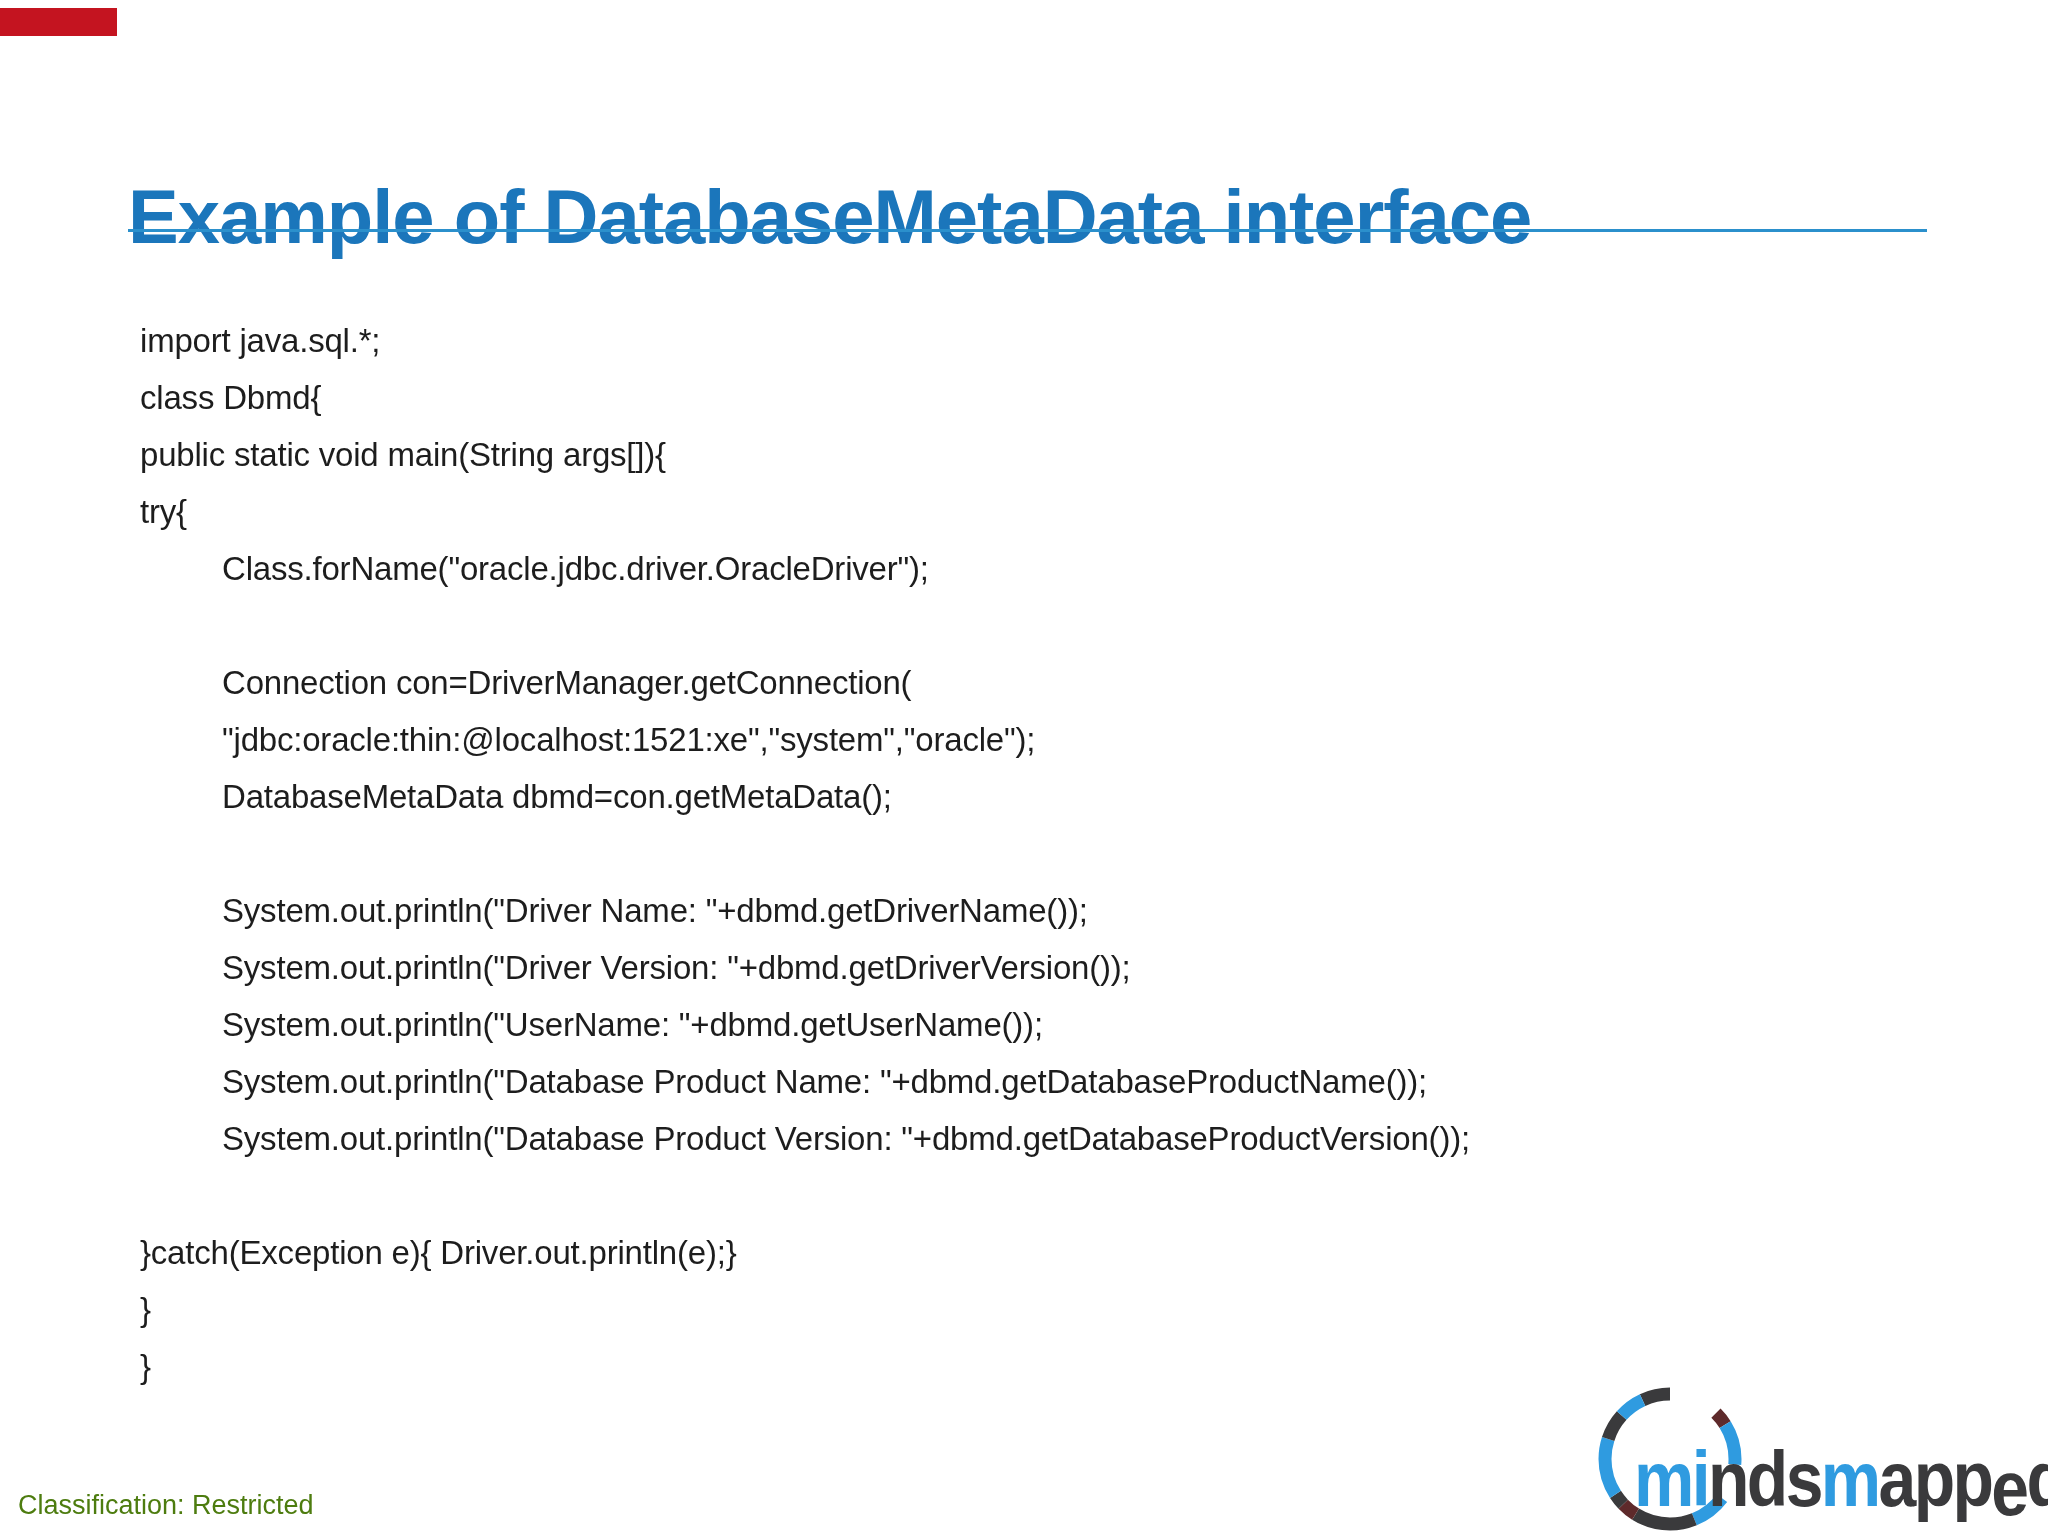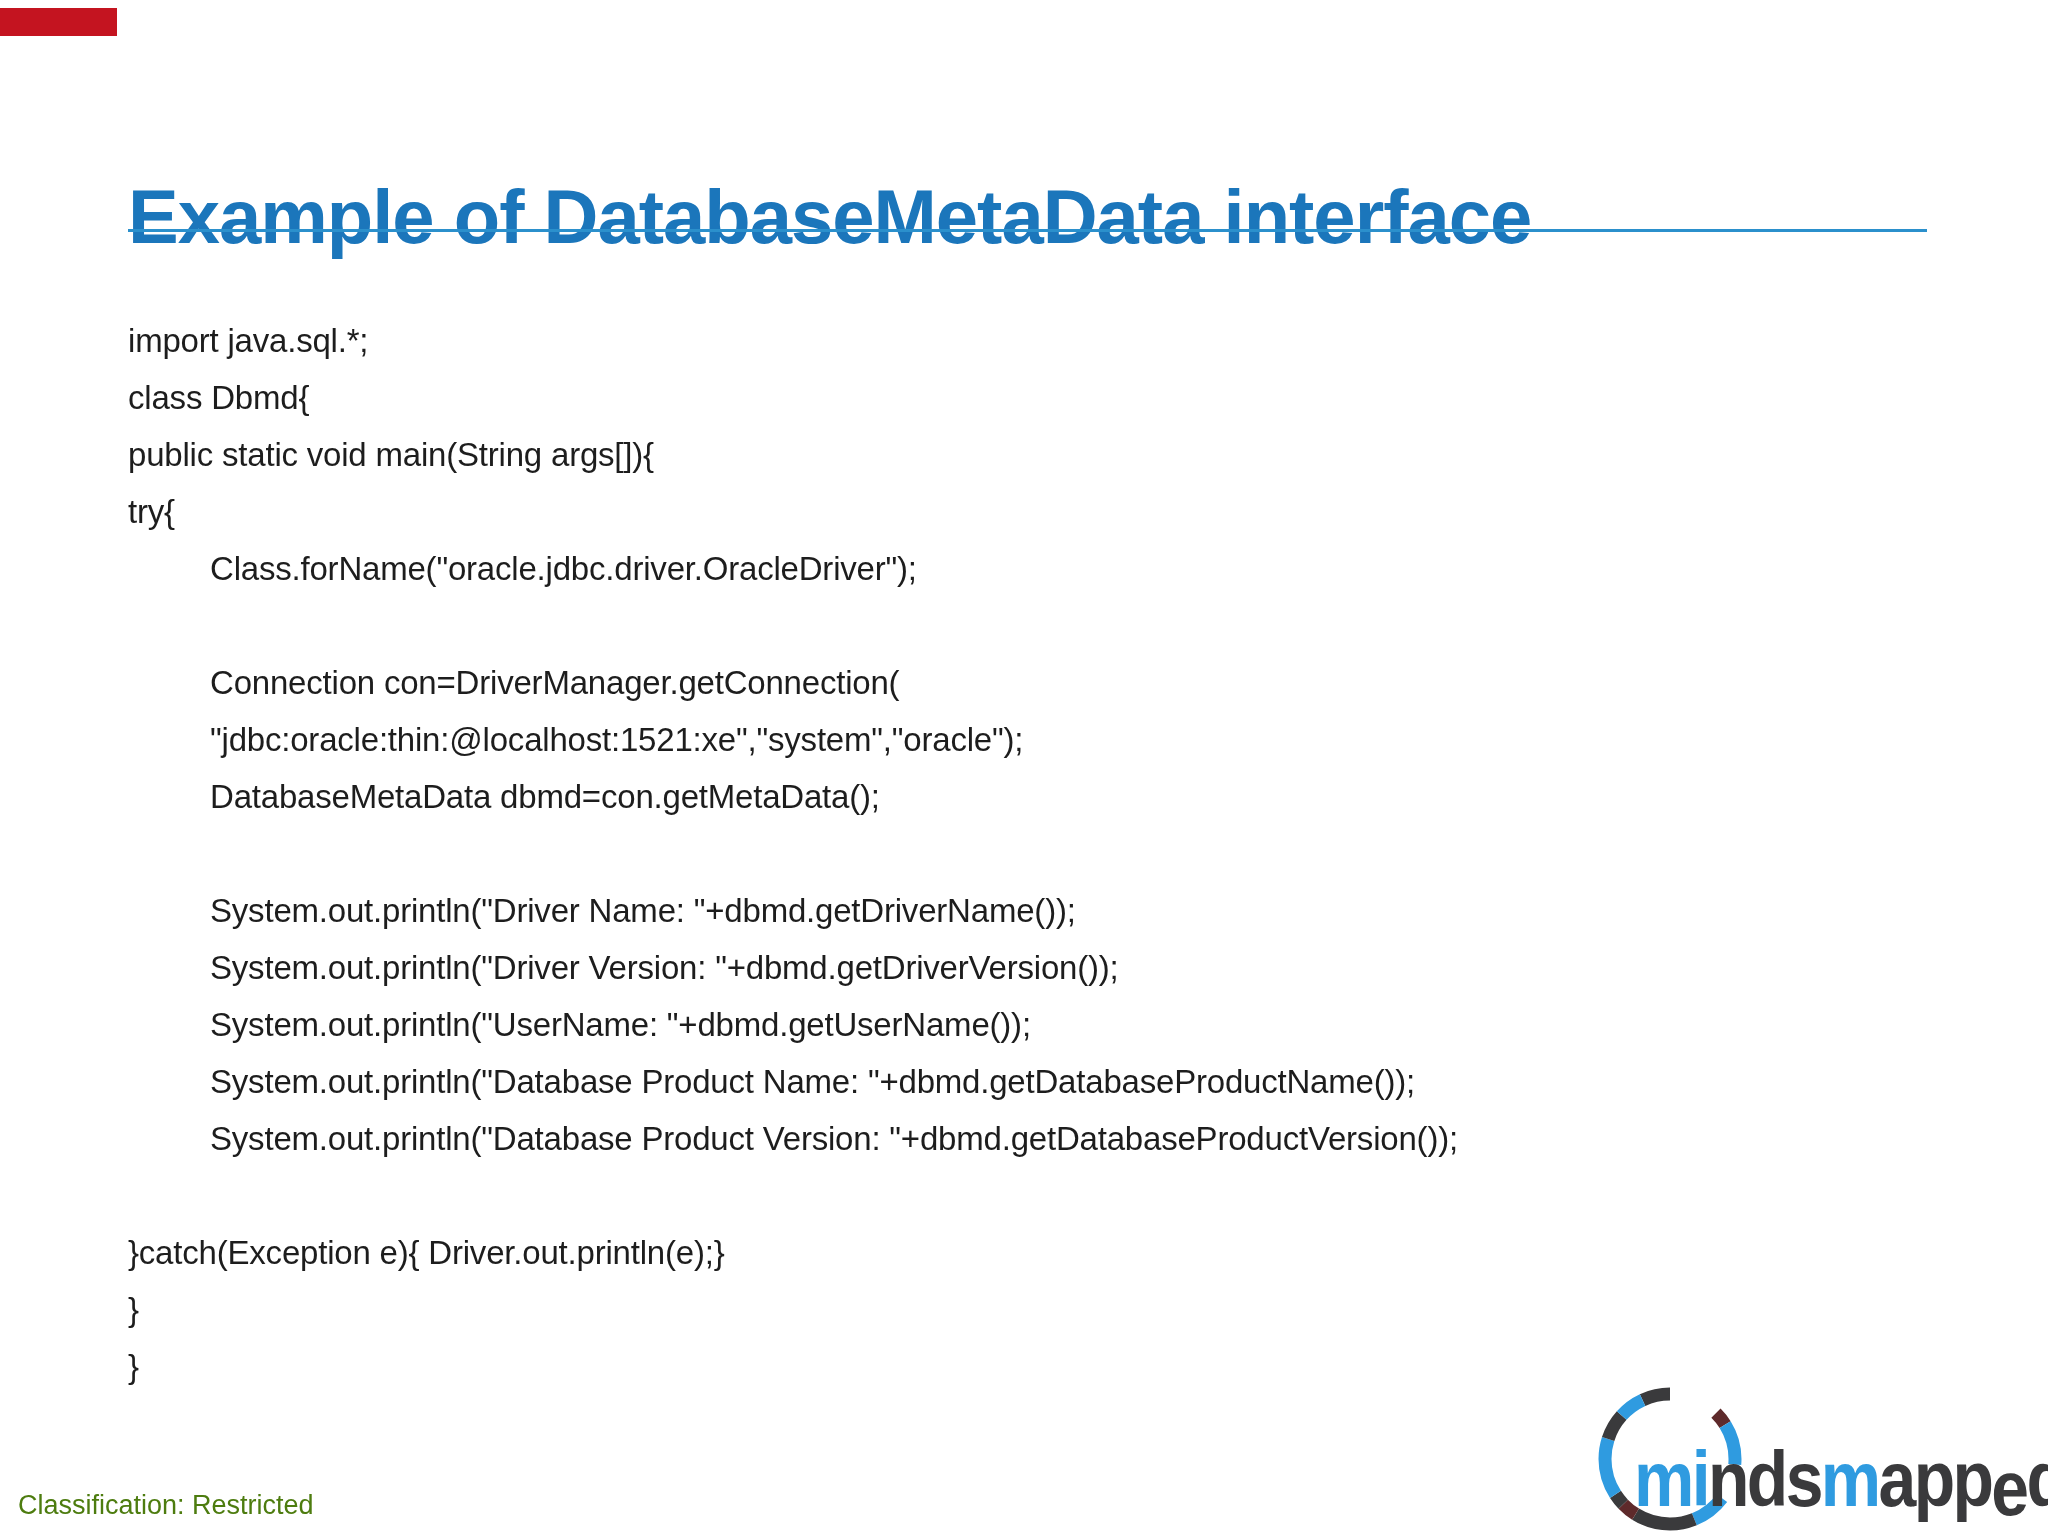--- a/index.html
+++ b/index.html
@@ -15,21 +15,21 @@
     font-size:76px;font-weight:bold;letter-spacing:-1px;
     color:#1B76BB;white-space:nowrap;
   }
   .title-rule{
     position:absolute;left:128px;top:229px;width:1799px;height:3px;background:#2B90CC;
   }
   .code-block{
     position:absolute;left:128px;top:312px;width:1800px;
     font-size:33px;color:#1D1D1D;letter-spacing:-0.2px;
   }
-  .code-line{height:57px;line-height:57px;white-space:pre;}
+  .code-line{height:57px;line-height:57px;white-space:pre;margin-left:12px;}
   .code-line.indent{padding-left:82px;}
   .footer-left{
     position:absolute;left:18px;top:1490px;
     font-size:27px;color:#4d7c0f;white-space:nowrap;
   }
   .footer-center{
     position:absolute;left:0;top:1490px;width:2048px;text-align:center;
     font-size:27px;color:#1878BE;margin-top:44px;
   }
   .logo{

